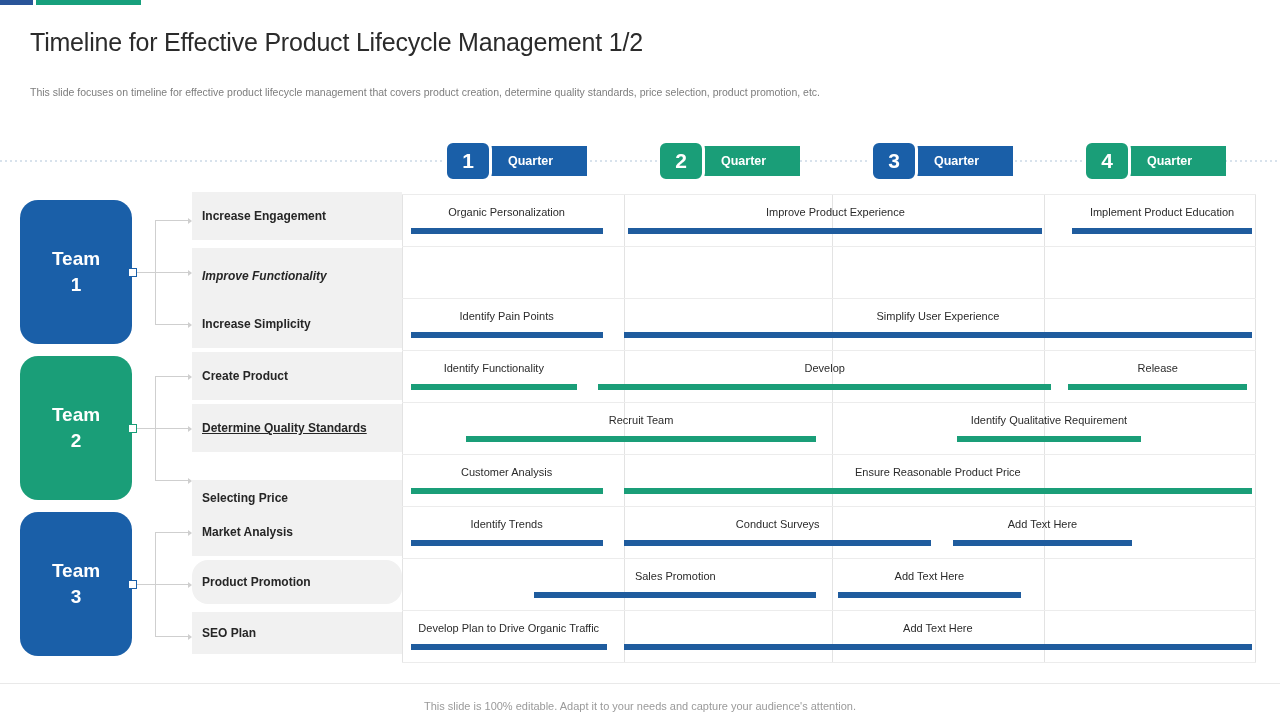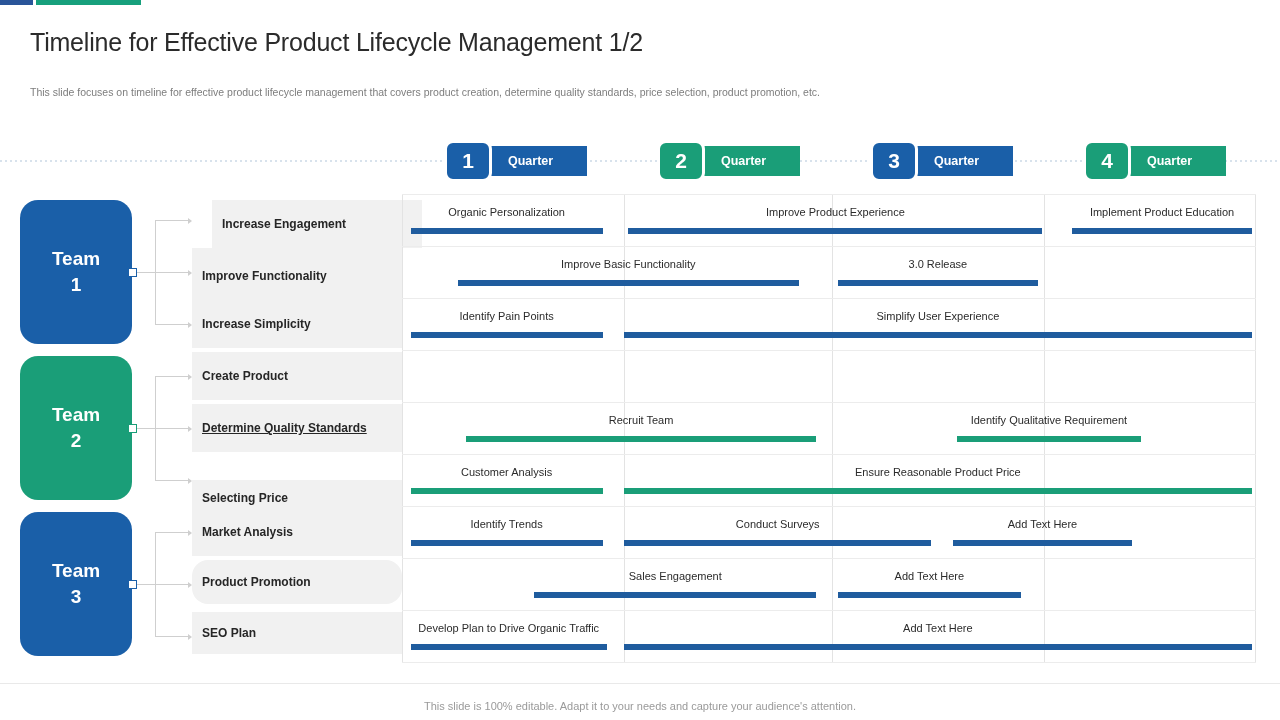--- a/index.html
+++ b/index.html
@@ -186,22 +186,22 @@
       <div class="conn-v" style="left: 155px; top: 532px; height: 104px;"></div>
       <div class="conn-h" style="left: 155px; top: 532px; width: 33px;"></div>
       <div class="conn-arrow" style="left: 188px; top: 529.5px;"></div>
       <div class="conn-h" style="left: 155px; top: 584px; width: 33px;"></div>
       <div class="conn-arrow" style="left: 188px; top: 581.5px;"></div>
       <div class="conn-h" style="left: 155px; top: 636px; width: 33px;"></div>
       <div class="conn-arrow" style="left: 188px; top: 633.5px;"></div>
     </div>
 
   <div class="label-col" id="labels-layer">
-      <div class="row-label" style="top: 200px; height: 48px; margin-left: 20px;">Increase Engagement</div>
-      <div class="row-label" style="top: 248px; height: 56px;">Improve Functionality</div>
+      <div class="row-label" style="top: 192px; height: 48px;">Increase Engagement</div>
+      <div class="row-label" style="top: 248px; height: 56px; font-style: italic;">Improve Functionality</div>
       <div class="row-label" style="top: 300px; height: 48px;">Increase Simplicity</div>
       <div class="row-label" style="top: 352px; height: 48px;">Create Product</div>
       <div class="row-label" style="top: 404px; height: 48px; text-decoration: underline;">Determine Quality Standards</div>
       <div class="row-label" style="top: 480px; height: 36px;">Selecting Price</div>
       <div class="row-label" style="top: 508px; height: 48px;">Market Analysis</div>
       <div class="row-label" style="top: 560px; height: 44px; border-radius: 16px;">Product Promotion</div>
       <div class="row-label" style="top: 612px; height: 42px;">SEO Plan</div>
     </div>
 
   <div class="grid" id="grid-layer">
@@ -227,40 +227,44 @@
         </div>
         <div class="task" style="left: 226.31px; width: 414.19px; top: 12px;">
           <div class="task-label">Improve Product Experience</div>
           <div class="task-bar bar-blue"></div>
         </div>
         <div class="task" style="left: 670.39px; width: 179.34px; top: 12px;">
           <div class="task-label">Implement Product Education</div>
           <div class="task-bar bar-blue"></div>
         </div>
       </div>
-      <div class="gantt-row" style="top: 52px; height: 52px;">
-        <div class="task" style="left: 55.51px; width: 341.6px; top: 12px;">
-          <div class="task-label">Improve Basic Functionality</div>
-          <div class="task-bar bar-blue"></div>
-        </div>
-        <div class="task" style="left: 435.54px; width: 200.69px; top: 12px;">
-          <div class="task-label">3.0 Release</div>
-          <div class="task-bar bar-blue"></div>
-        </div>
-      </div>
       <div class="gantt-row" style="top: 104px; height: 52px;">
         <div class="task" style="left: 8.54px; width: 192.15px; top: 12px;">
           <div class="task-label">Identify Pain Points</div>
           <div class="task-bar bar-blue"></div>
         </div>
         <div class="task" style="left: 222.04px; width: 627.69px; top: 12px;">
           <div class="task-label">Simplify User Experience</div>
           <div class="task-bar bar-blue"></div>
         </div>
       </div>
+      <div class="gantt-row" style="top: 156px; height: 52px;">
+        <div class="task" style="left: 8.54px; width: 166.53px; top: 12px;">
+          <div class="task-label">Identify Functionality</div>
+          <div class="task-bar bar-teal"></div>
+        </div>
+        <div class="task" style="left: 196.42px; width: 452.62px; top: 12px;">
+          <div class="task-label">Develop</div>
+          <div class="task-bar bar-teal"></div>
+        </div>
+        <div class="task" style="left: 666.12px; width: 179.34px; top: 12px;">
+          <div class="task-label">Release</div>
+          <div class="task-bar bar-teal"></div>
+        </div>
+      </div>
       <div class="gantt-row" style="top: 208px; height: 52px;">
         <div class="task" style="left: 64.05px; width: 350.14px; top: 12px;">
           <div class="task-label">Recruit Team</div>
           <div class="task-bar bar-teal"></div>
         </div>
         <div class="task" style="left: 555.1px; width: 183.61px; top: 12px;">
           <div class="task-label">Identify Qualitative Requirement</div>
           <div class="task-bar bar-teal"></div>
         </div>
       </div>
@@ -283,21 +287,21 @@
           <div class="task-label">Conduct Surveys</div>
           <div class="task-bar bar-blue"></div>
         </div>
         <div class="task" style="left: 550.83px; width: 179.34px; top: 12px;">
           <div class="task-label">Add Text Here</div>
           <div class="task-bar bar-blue"></div>
         </div>
       </div>
       <div class="gantt-row" style="top: 364px; height: 52px;">
         <div class="task" style="left: 132.37px; width: 281.82px; top: 12px;">
-          <div class="task-label">Sales Engagement</div>
+          <div class="task-label">Sales Promotion</div>
           <div class="task-bar bar-blue"></div>
         </div>
         <div class="task" style="left: 435.54px; width: 183.61px; top: 12px;">
           <div class="task-label">Add Text Here</div>
           <div class="task-bar bar-blue"></div>
         </div>
       </div>
       <div class="gantt-row" style="top: 416px; height: 52px;">
         <div class="task" style="left: 8.54px; width: 196.42px; top: 12px;">
           <div class="task-label">Develop Plan to Drive Organic Traffic</div>

